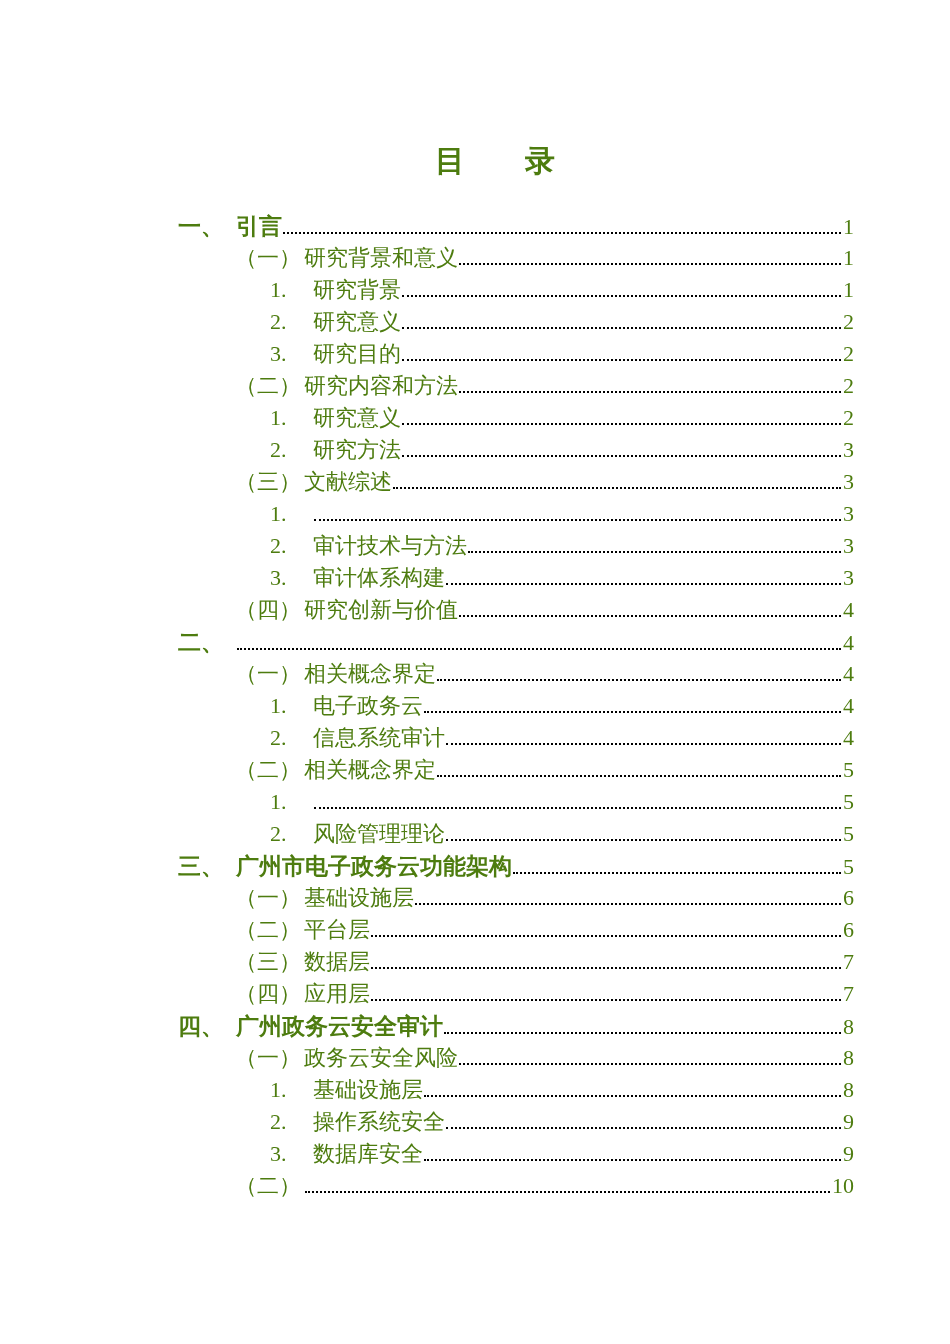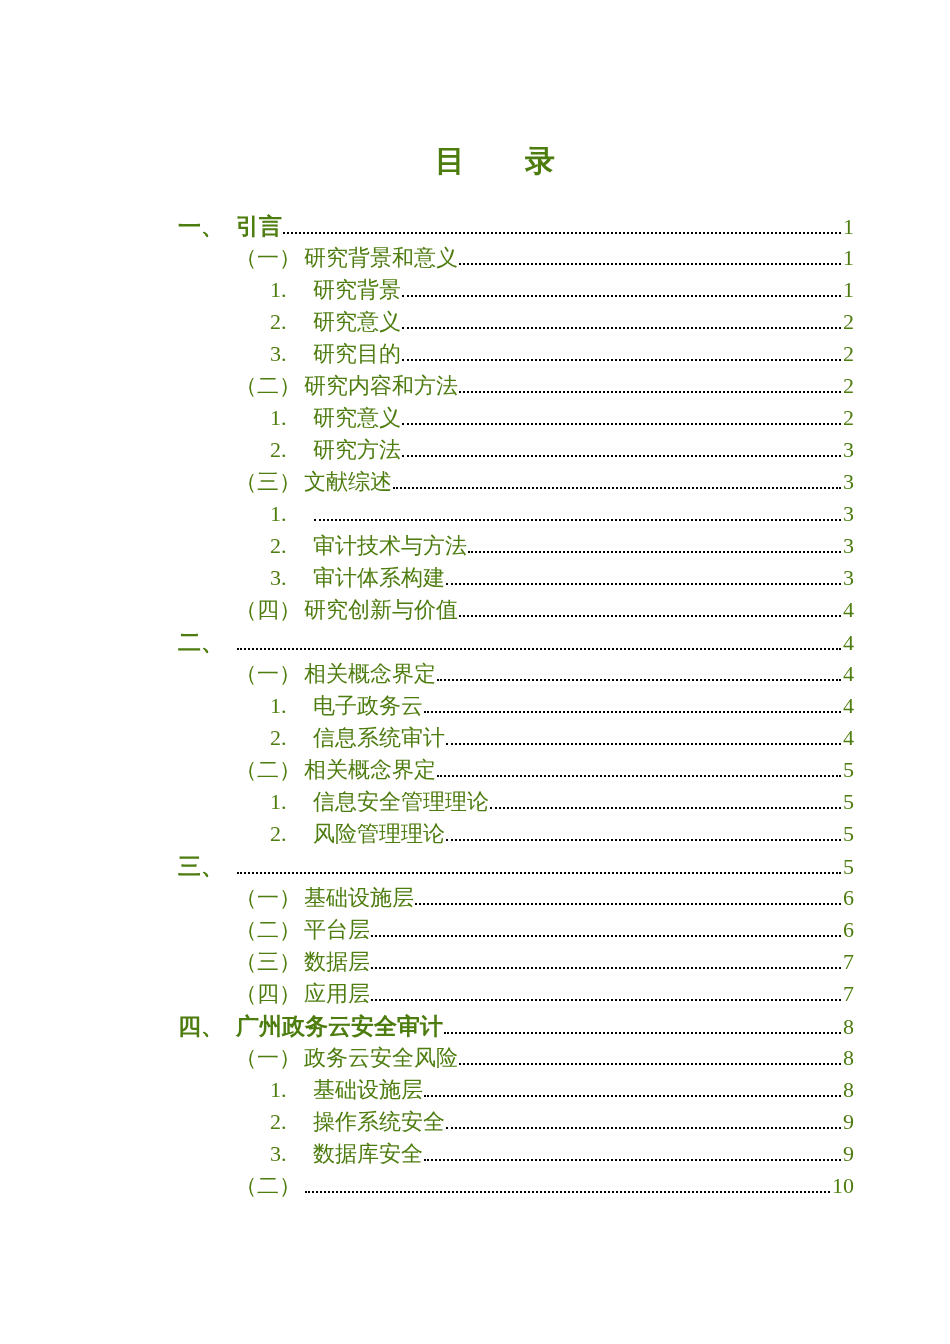--- a/index.html
+++ b/index.html
@@ -168,32 +168,32 @@
     <span class="pagenum">4</span>
   </div>
       <div class="toc-row lvl2">
     <span class="num">（二）</span>
     <span class="label">相关概念界定</span>
     <span class="leader"></span>
     <span class="pagenum">5</span>
   </div>
       <div class="toc-row lvl3">
     <span class="num">1.</span>
-    <span class="label">信息安全管理理论</span>
     <span class="leader"></span>
     <span class="pagenum">5</span>
   </div>
       <div class="toc-row lvl3">
     <span class="num">2.</span>
     <span class="label">风险管理理论</span>
     <span class="leader"></span>
     <span class="pagenum">5</span>
   </div>
       <div class="toc-row lvl1">
     <span class="num">三、</span>
+    <span class="label">广州市电子政务云功能架构</span>
     <span class="leader"></span>
     <span class="pagenum">5</span>
   </div>
       <div class="toc-row lvl2">
     <span class="num">（一）</span>
     <span class="label">基础设施层</span>
     <span class="leader"></span>
     <span class="pagenum">6</span>
   </div>
       <div class="toc-row lvl2">

